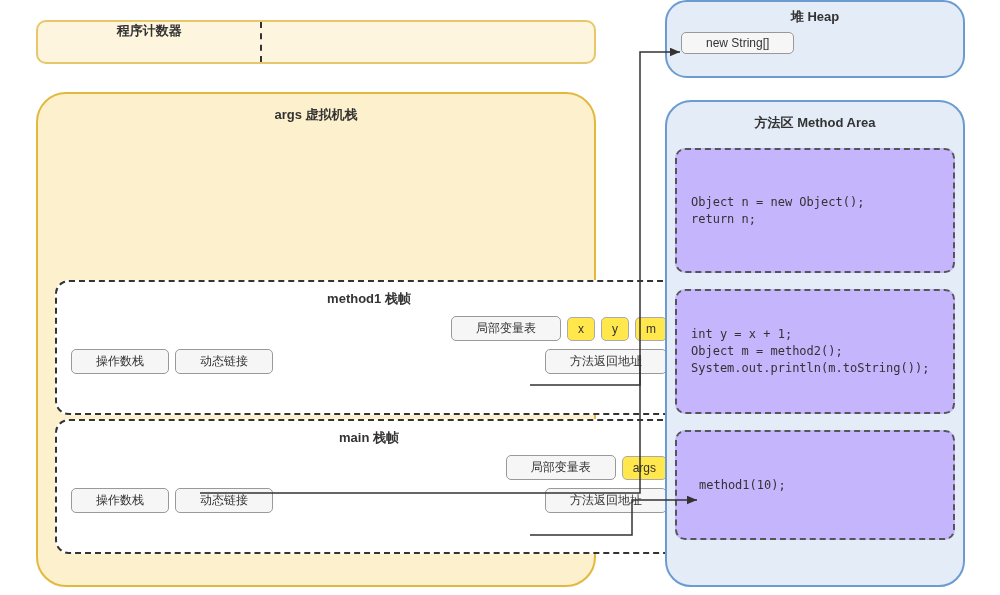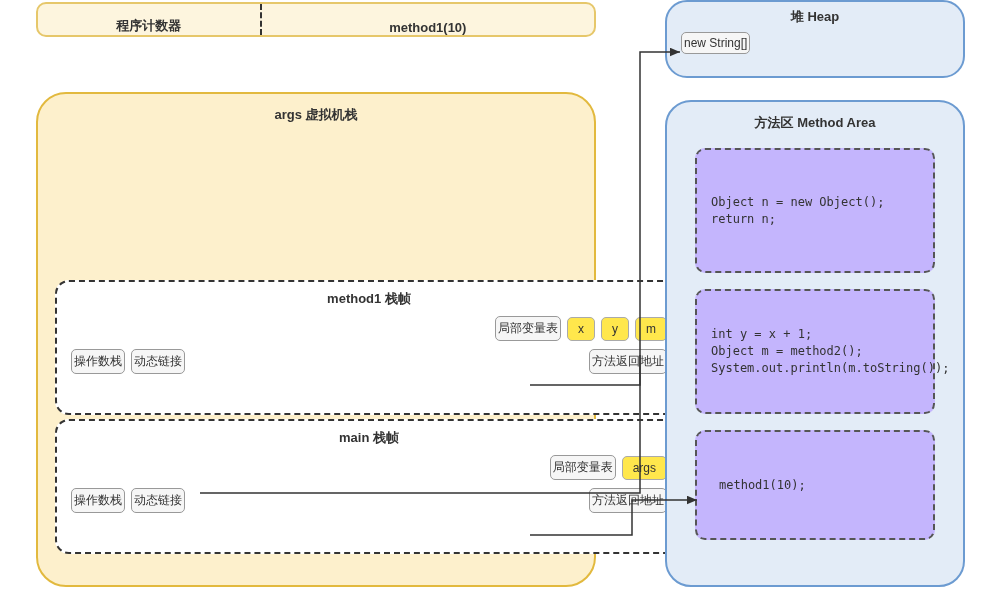--- a/index.html
+++ b/index.html
@@ -13,27 +13,27 @@
     position: relative;
     font-size: 13px;
     color: #333;
   }
   .box {
     position: absolute;
     border-radius: 16px;
   }
   
   .pc-box {
-    left: 36px; top: 2px;
-    width: 560px; height: 35px;
+    left: 36px; top: 20px;
+    width: 560px; height: 44px;
     background: #fdf5de;
     border: 2px solid #e6c76a;
     border-radius: 10px;
     display: flex;
-    align-items: flex-end;
+    align-items: flex-start;
   }
   .pc-left {
     width: 40%;
     text-align: center;
     font-weight: bold;
   }
   .pc-divider {
     border-left: 2px dashed #333;
     height: 100%;
   }
@@ -54,21 +54,21 @@
   .heap-title {
     text-align: center;
     font-weight: bold;
     margin-bottom: 6px;
   }
   .pill {
     display: inline-block;
     background: #f6f6f6;
     border: 1px solid #999;
     border-radius: 5px;
-    padding: 3px 2px;
+    padding: 3px 24px;
     font-size: 12px;
   }
   
   .vmstack-box {
     left: 36px; top: 92px;
     width: 560px; height: 495px;
     background: #fdf0cc;
     border: 2px solid #e2b93e;
     border-radius: 30px;
     padding-top: 12px;
@@ -102,21 +102,21 @@
     padding: 4px 10px;
     font-size: 12px;
   }
   
   .ma-box {
     left: 665px; top: 100px;
     width: 300px; height: 487px;
     background: #e3ecf7;
     border: 2px solid #6c9bd1;
     border-radius: 26px;
-    padding: 12px 28px;
+    padding: 12px 8px;
   }
   .ma-title {
     text-align: center;
     font-weight: bold;
     margin-bottom: 16px;
   }
   .code-block {
     background: #c4b5fd;
     border: 2px dashed #555;
     border-radius: 10px;
@@ -138,21 +138,20 @@
     width: 1000px; height: 595px;
     pointer-events: none;
   }
 </style>
 </head>
 <body>
 
 <div class="box pc-box">
   <div class="pc-left">程序计数器</div>
   <div class="pc-divider"></div>
-  <div class="pc-right">method1(10)</div>
 </div>
 
 <div class="box heap-box">
   <div class="heap-title">堆 Heap</div>
   <span class="pill">new String[]</span>
 </div>
 
 <div class="box vmstack-box">
   <div class="vmstack-title">args 虚拟机栈</div>
 </div>

